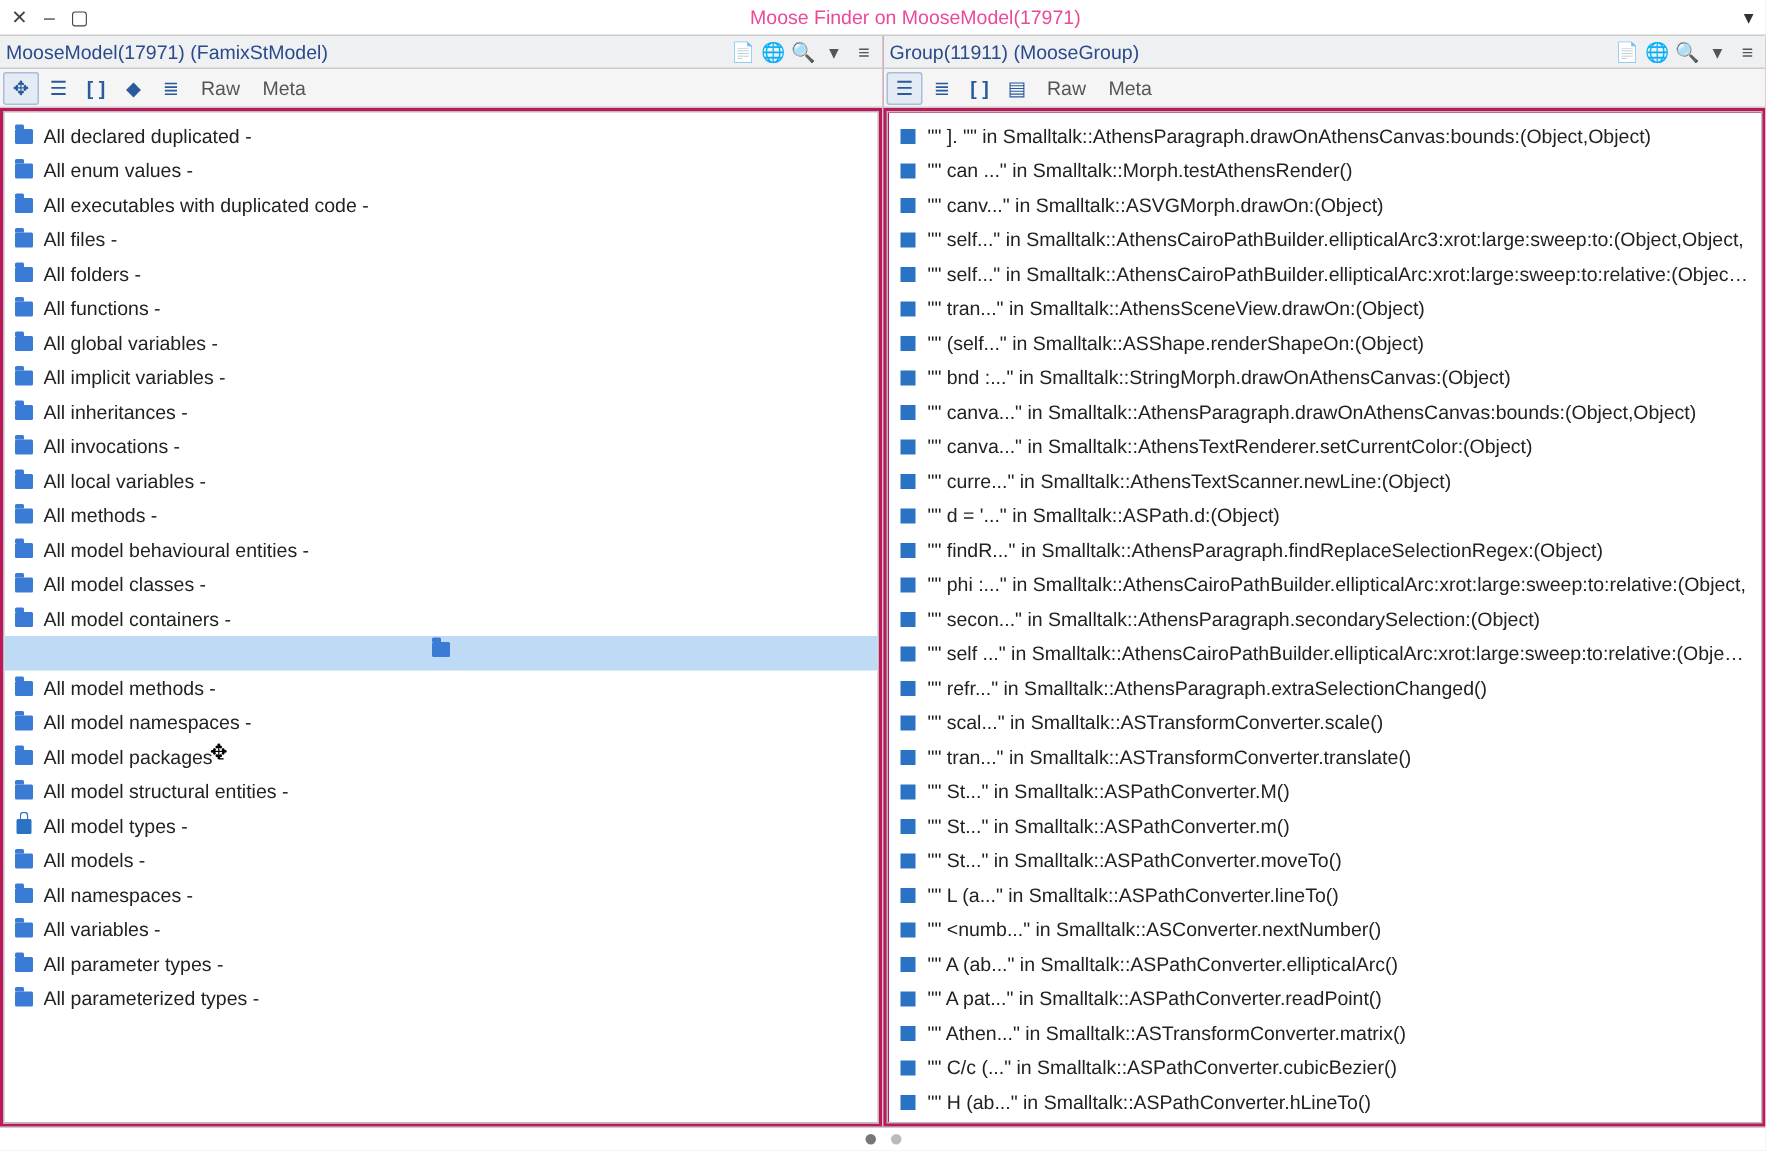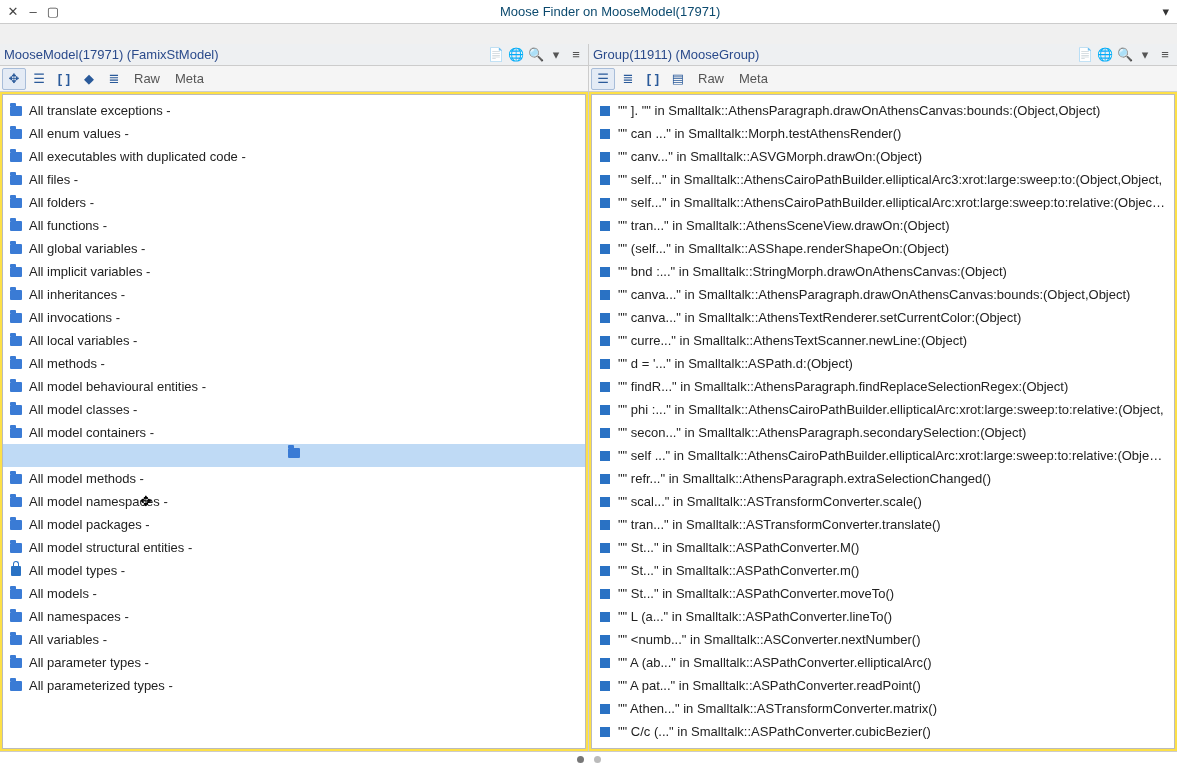--- a/index.html
+++ b/index.html
@@ -2,26 +2,26 @@
 <html><head>
   <meta charset="utf-8">
   <style>
     * { margin:0; padding:0; box-sizing:border-box; font-family:"Segoe UI",Tahoma,Arial,sans-serif; font-size:13px; }
     body { background:#f0f0f0; width:1177px; height:767px; overflow:hidden; }
 
     
     .titlebar { height:24px; background:#fff; display:flex; align-items:center; border-bottom:1px solid #ccc; }
     .win-ctrls { display:flex; gap:6px; padding:0 6px; }
     .win-ctrls span { width:14px; height:14px; display:flex; align-items:center; justify-content:center; color:#444; cursor:pointer; }
-    .title { flex:1; text-align:center; color:#0c4a6e; font-size:13px; }
+    .title { flex:1; text-align:center; color:#ec4899; font-size:13px; }
     .menu-drop { padding:0 8px; color:#333; cursor:pointer; }
 
     
     .panes { display:flex; height:calc(100% - 24px - 16px); }
-    .pane { flex:1; display:flex; flex-direction:column; border-right:1px solid #ccc; background:#fde047; min-width:0;margin-top:20px; }
+    .pane { flex:1; display:flex; flex-direction:column; border-right:1px solid #ccc; background:#be185d; min-width:0; }
     .pane:last-child { border-right:none; }
 
     .pane-header { height:22px; background:#eef0f2; display:flex; align-items:center; padding:0 4px; border-bottom:1px solid #ccc; }
     .breadcrumb { color:#2a4a8b; cursor:pointer; text-decoration:underline dotted transparent; }
     .hdr-tools { margin-left:auto; display:flex; gap:4px; }
     .hdr-tools span { width:16px; height:16px; display:flex; align-items:center; justify-content:center; color:#555; cursor:pointer; }
 
     
     .toolbar { height:26px; background:#f5f5f5; display:flex; align-items:center; gap:1px; padding:2px; border-bottom:1px solid #ccc; }
     .tbtn { min-width:24px; height:22px; display:flex; align-items:center; justify-content:center; border:1px solid transparent; border-radius:2px; cursor:pointer; color:#2a5a9a; padding:0 4px; }
@@ -87,21 +87,21 @@
       <div class="tbtn">◆</div>
       <div class="tbtn">≣</div>
       <div class="tbtn textual">Raw</div>
       <div class="tbtn textual">Meta</div>
     </div>
     <div class="listwrap" id="left-list">
         <div class="row">
           <span class="ic">
             <div class="ic-folder"></div>
           </span>
-          <span class="txt">All translate exceptions -</span>
+          <span class="txt">All declared duplicated -</span>
         </div>
         <div class="row">
           <span class="ic">
             <div class="ic-folder"></div>
           </span>
           <span class="txt">All enum values -</span>
         </div>
         <div class="row">
           <span class="ic">
             <div class="ic-folder"></div>

